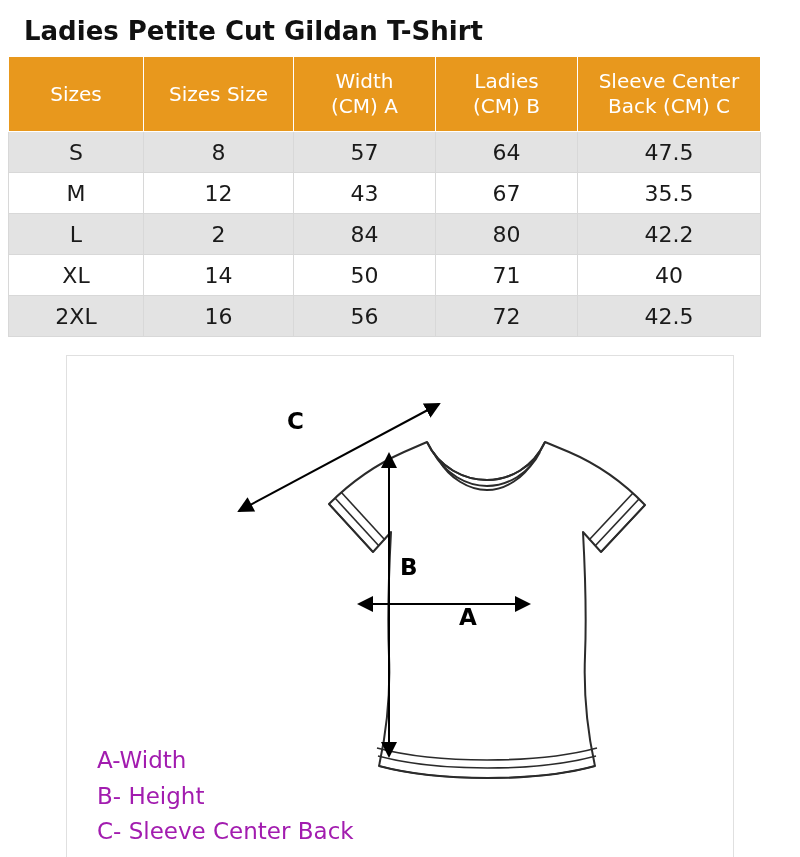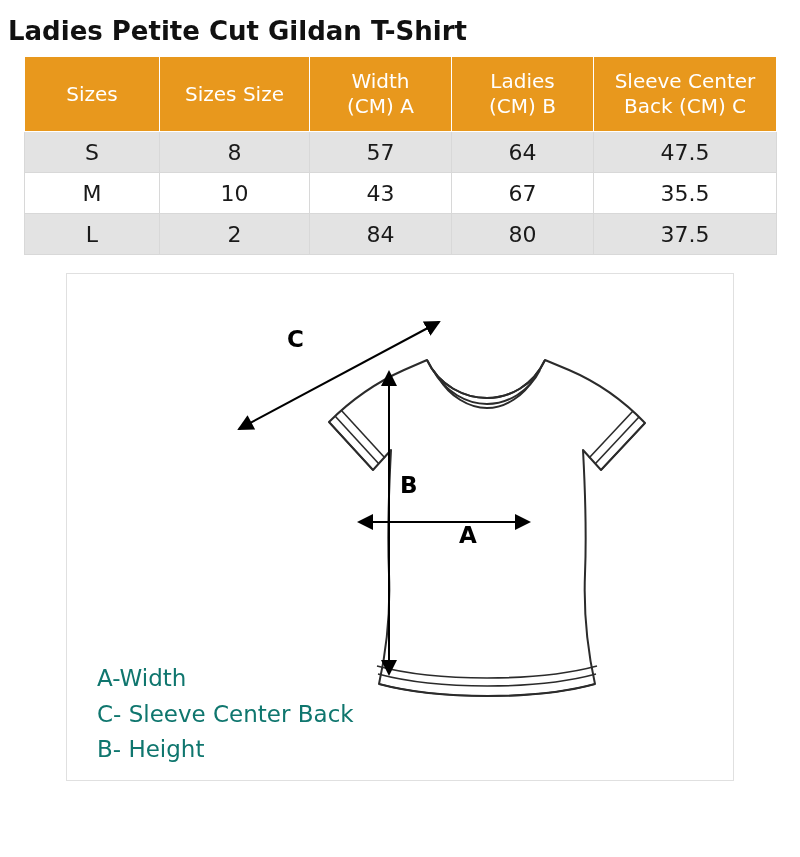--- a/index.html
+++ b/index.html
@@ -16,27 +16,27 @@
   }
   .page {
     position: relative;
     width: 800px;
     height: 857px;
     box-sizing: border-box;
   }
   .title {
     font-size: 26px;
     font-weight: bold;
-    padding: 16px 0 10px 8px;
+    padding: 16px 0 10px 24px;
     letter-spacing: 0px;
     color: #111111;
   }
   table.size-chart {
     border-collapse: collapse;
-    margin-left: 24px;
+    margin-left: 8px;
     width: 752px;
     table-layout: fixed;
   }
   table.size-chart th {
     background: #e8981d;
     color: #ffffff;
     font-weight: normal;
     font-size: 20px;
     border: 1px solid #ffffff;
     padding: 6px 4px;
@@ -73,21 +73,21 @@
     border: 1px solid #e0e0e0;
     box-sizing: border-box;
     background: #ffffff;
   }
   .legend {
     position: absolute;
     left: 30px;
     bottom: 12px;
     font-size: 23px;
     line-height: 1.55;
-    color: #0f766e;
+    color: #a21caf;
   }
   .legend div { white-space: nowrap; }
   svg { display: block; }
 </style>
 </head>
 <body>
 
 <div class="page">
 
   <div class="title">Ladies Petite Cut Gildan T-Shirt</div>
@@ -125,31 +125,45 @@
     <tbody>
       <tr class="shaded">
         <td>S</td>
         <td>8</td>
         <td>57</td>
         <td>64</td>
         <td>47.5</td>
       </tr>
       <tr class="plain">
         <td>M</td>
-        <td>10</td>
+        <td>12</td>
         <td>43</td>
         <td>67</td>
         <td>35.5</td>
       </tr>
       <tr class="shaded">
         <td>L</td>
         <td>2</td>
         <td>84</td>
         <td>80</td>
-        <td>37.5</td>
+        <td>42.2</td>
+      </tr>
+      <tr class="plain">
+        <td>XL</td>
+        <td>14</td>
+        <td>50</td>
+        <td>71</td>
+        <td>40</td>
+      </tr>
+      <tr class="shaded">
+        <td>2XL</td>
+        <td>16</td>
+        <td>56</td>
+        <td>72</td>
+        <td>42.5</td>
       </tr>
     </tbody>
   </table>
 
   <div class="diagram-wrap">
     <svg width="666" height="506" viewBox="0 0 666 506">
 
       <g fill="#ffffff" stroke="#2b2b2b" stroke-width="2" stroke-linejoin="round">
         <path d="M 262 148
                  C 285 125, 310 108, 337 96
@@ -223,18 +237,18 @@
         <line x1="292" y1="248" x2="462" y2="248" marker-start="url(#arrowheadStart)" marker-end="url(#arrowhead)"></line>
       </g>
     </svg>
 
     <div style="position:absolute; left:220px; top:52px; font-size:23px; font-weight:bold;">C</div>
     <div style="position:absolute; left:333px; top:198px; font-size:23px; font-weight:bold;">B</div>
     <div style="position:absolute; left:392px; top:248px; font-size:23px; font-weight:bold;">A</div>
 
     <div class="legend">
       <div>A-Width</div>
+      <div>B- Height</div>
       <div>C- Sleeve Center Back</div>
-      <div>B- Height</div>
     </div>
   </div>
 
 </div>
 
 </body></html>

